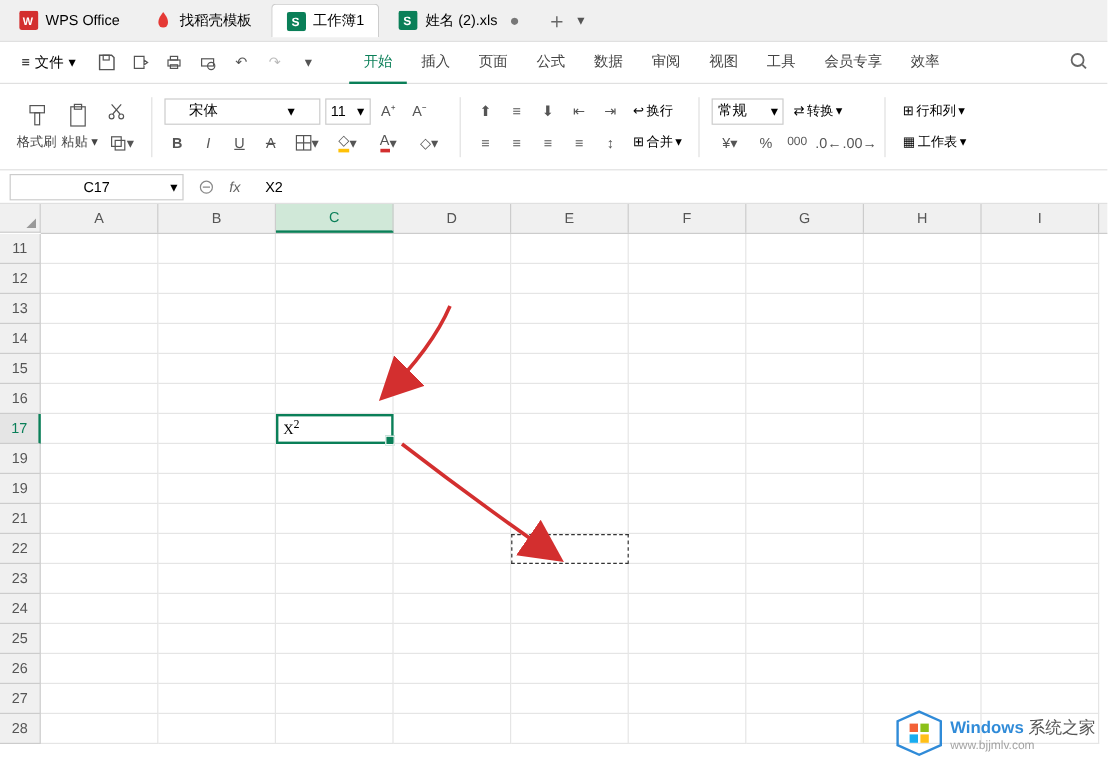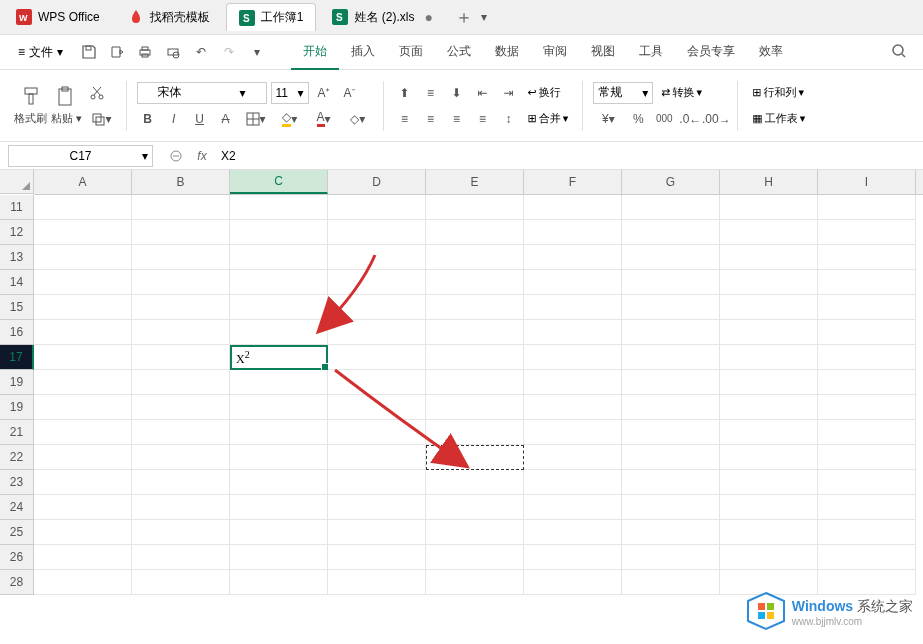--- a/index.html
+++ b/index.html
@@ -34,33 +34,33 @@
 .ribbon-btn-dd { width: 30px; }
 .font-sel { width: 130px; height: 22px; border: 1px solid #ccc; padding: 0 20px; display: flex; align-items: center; justify-content: space-between; }
 .size-sel { width: 38px; height: 22px; border: 1px solid #ccc; padding: 0 4px; display: flex; align-items: center; justify-content: space-between; }
 .fmt-sel { width: 60px; height: 22px; border: 1px solid #ccc; padding: 0 4px; display: flex; align-items: center; justify-content: space-between; }
 .ribbon-text-btn { display: flex; align-items: center; gap: 2px; padding: 0 4px; height: 22px; cursor: pointer; font-size: 11px; }
 
 
 .formula-bar { height: 28px; display: flex; align-items: center; border-bottom: 1px solid #e0e0e0; }
 .name-box { width: 145px; height: 22px; border: 1px solid #ccc; margin: 16px 8px; display: flex; align-items: center; justify-content: center; position: relative; }
 .name-box .dd { position: absolute; right: 4px; }
-.fb-btn { width: 22px; height: 22px; display: flex; align-items: center; justify-content: center; color: #666; margin-left: 4px; }
+.fb-btn { width: 22px; height: 22px; display: flex; align-items: center; color: #666; margin-left: 4px; }
 .formula-text { margin-left: 8px; font-family: Arial; }
 
 
 .sheet { position: relative; }
 .sheet-corner { position: absolute; left: 0; top: 0; width: 34px; height: 24px; background: #f0f0f0; border-right: 1px solid #ccc; border-bottom: 1px solid #ccc; }
 .sheet-corner::after { content: ""; position: absolute; right: 3px; bottom: 3px; width: 0; height: 0; border-left: 8px solid transparent; border-bottom: 8px solid #999; }
 .col-headers { display: flex; margin-left: 34px; background: #f0f0f0; border-bottom: 1px solid #ccc; }
 .col-h { width: 98px; height: 24px; display: flex; align-items: center; justify-content: center; border-right: 1px solid #ccc; color: #555; }
 .col-h.active { background: #d0e8d8; color: #0a7f58; border-bottom: 2px solid #0a7f58; }
 .row { display: flex; }
 .row-h { width: 34px; height: 25px; background: #f0f0f0; display: flex; align-items: center; justify-content: center; border-right: 1px solid #ccc; border-bottom: 1px solid #ccc; color: #555; }
-.row-h.active { background: #0f172a; color: #0a7f58; border-right: 2px solid #0a7f58; }
+.row-h.active { background: #e5e5e5; color: #0a7f58; border-right: 2px solid #0a7f58; }
 .cell { width: 98px; height: 25px; border-right: 1px solid #e5e5e5; border-bottom: 1px solid #e5e5e5; position: relative; }
 .cell.selected { border: 2px solid #0a7f58; }
 .cell.selected::after { content: ""; position: absolute; right: -3px; bottom: -3px; width: 6px; height: 6px; background: #0a7f58; border: 1px solid #fff; }
 .cell-content { padding: 2px 4px; font-family: "Times New Roman", serif; }
 .cell-content sup { font-size: 10px; }
 .cell.dashsel { border: 1.5px dashed #333; }
 
 
 .arrows { position: absolute; left: 0; top: 0; pointer-events: none; }
 
@@ -494,20 +494,32 @@
         <div class="cell"></div>
         <div class="cell"></div>
         <div class="cell"></div>
         <div class="cell"></div>
         <div class="cell"></div>
         <div class="cell"></div>
         <div class="cell"></div>
         <div class="cell"></div>
       </div>
       <div class="row">
+        <div class="row-h">27</div>
+        <div class="cell"></div>
+        <div class="cell"></div>
+        <div class="cell"></div>
+        <div class="cell"></div>
+        <div class="cell"></div>
+        <div class="cell"></div>
+        <div class="cell"></div>
+        <div class="cell"></div>
+        <div class="cell"></div>
+      </div>
+      <div class="row">
         <div class="row-h">28</div>
         <div class="cell"></div>
         <div class="cell"></div>
         <div class="cell"></div>
         <div class="cell"></div>
         <div class="cell"></div>
         <div class="cell"></div>
         <div class="cell"></div>
         <div class="cell"></div>
         <div class="cell"></div>

